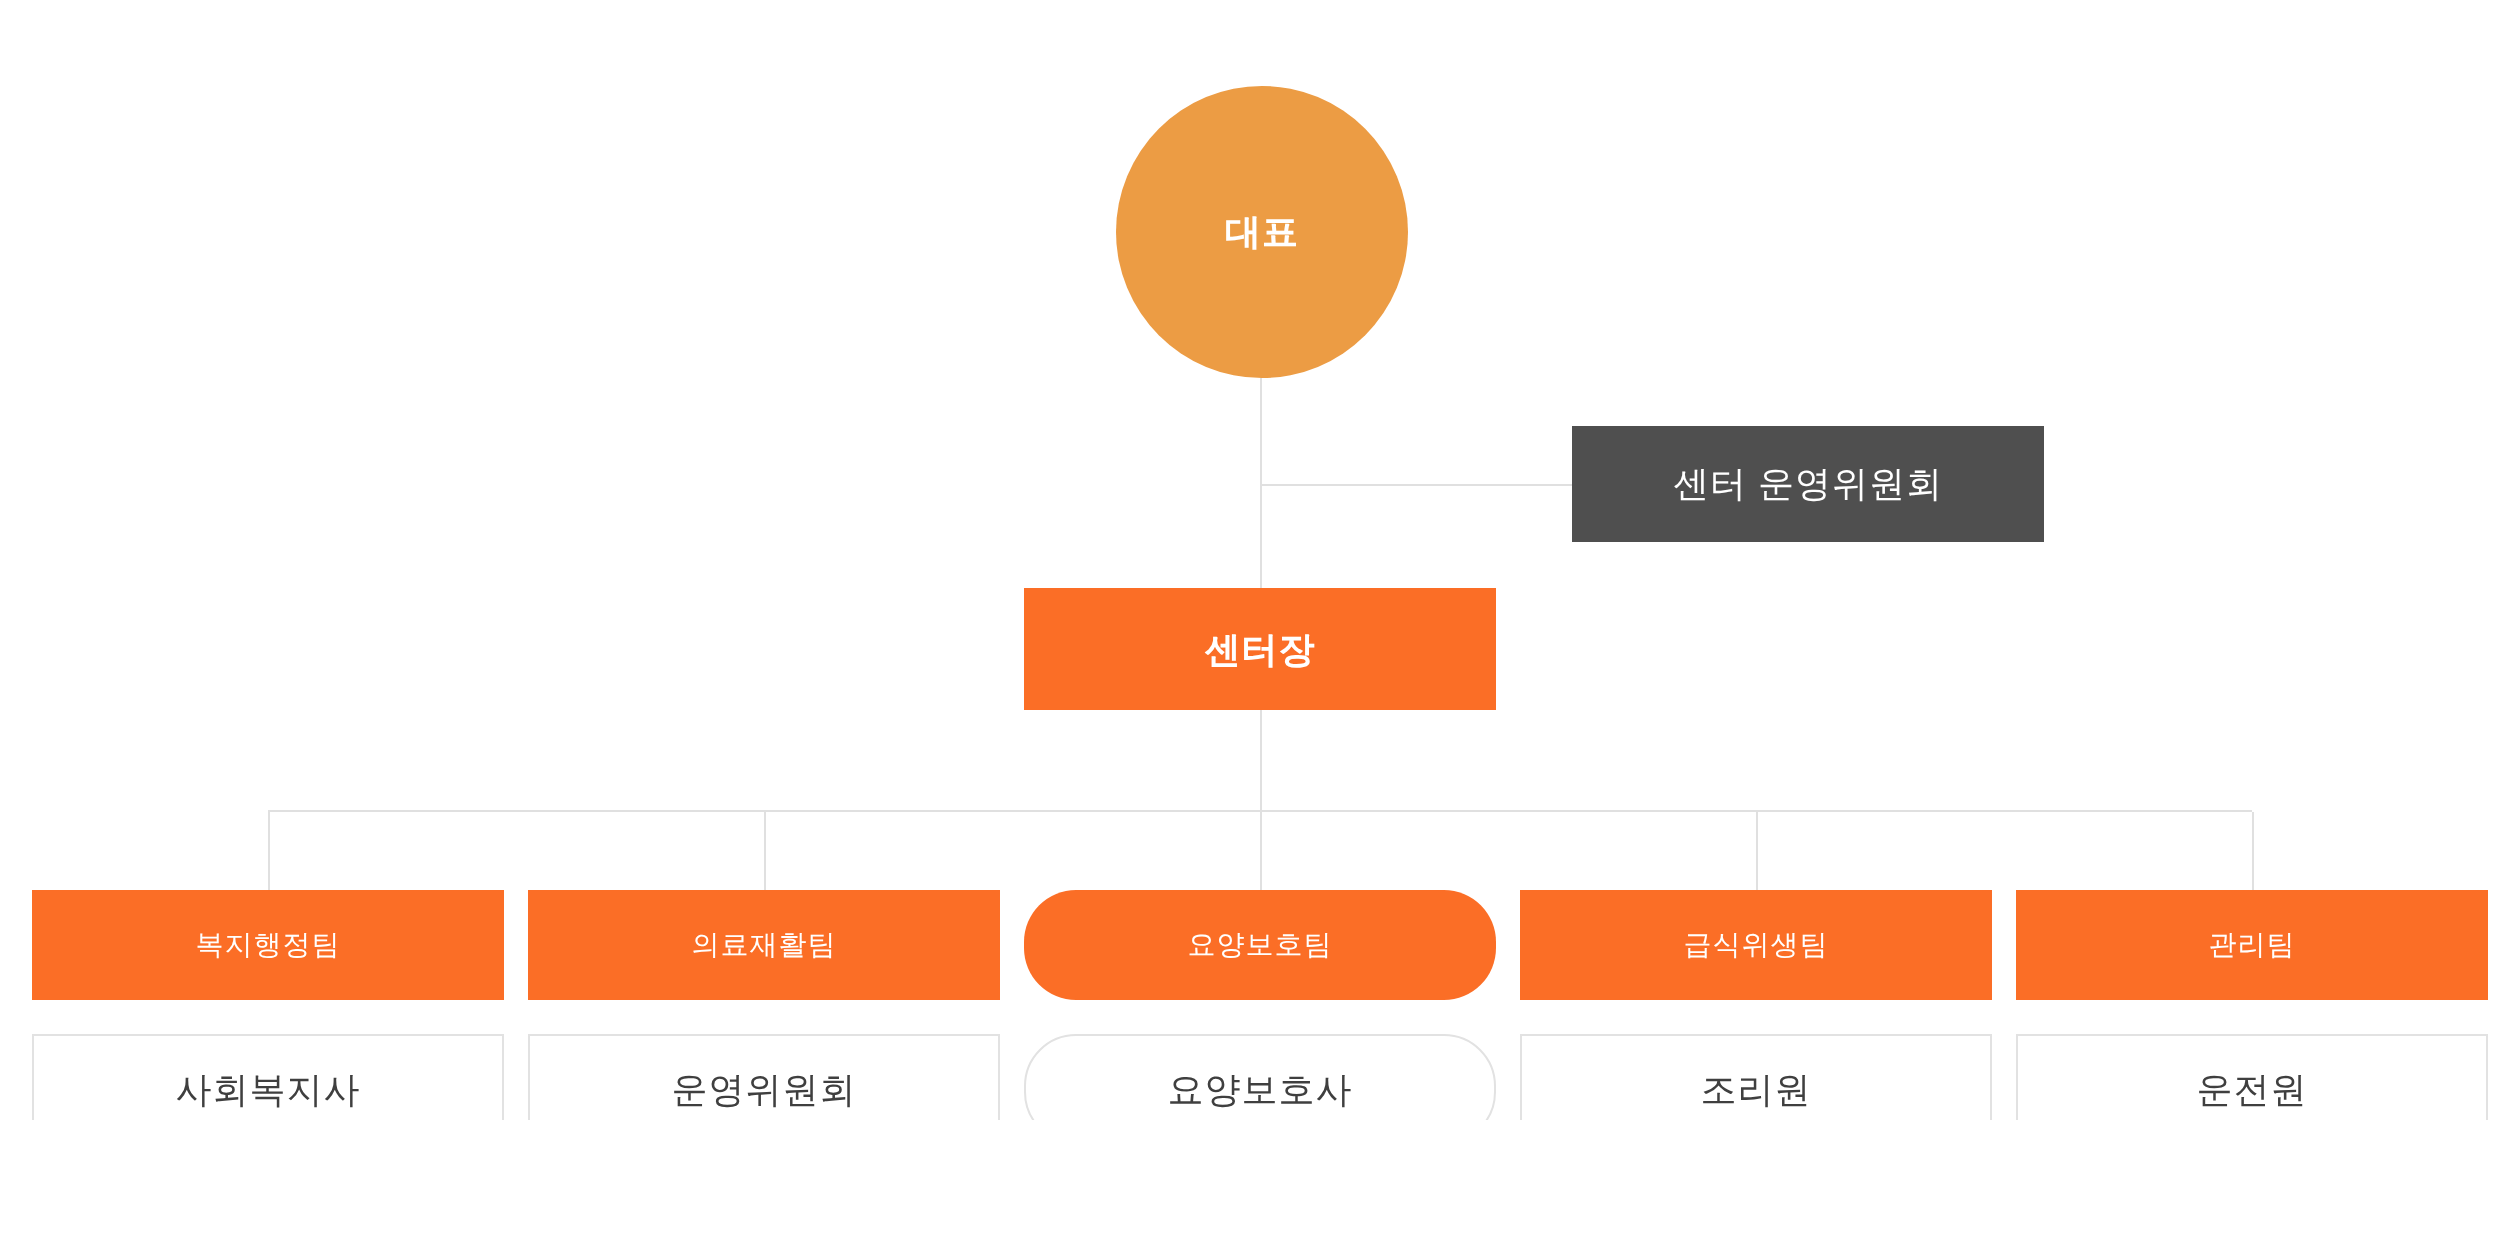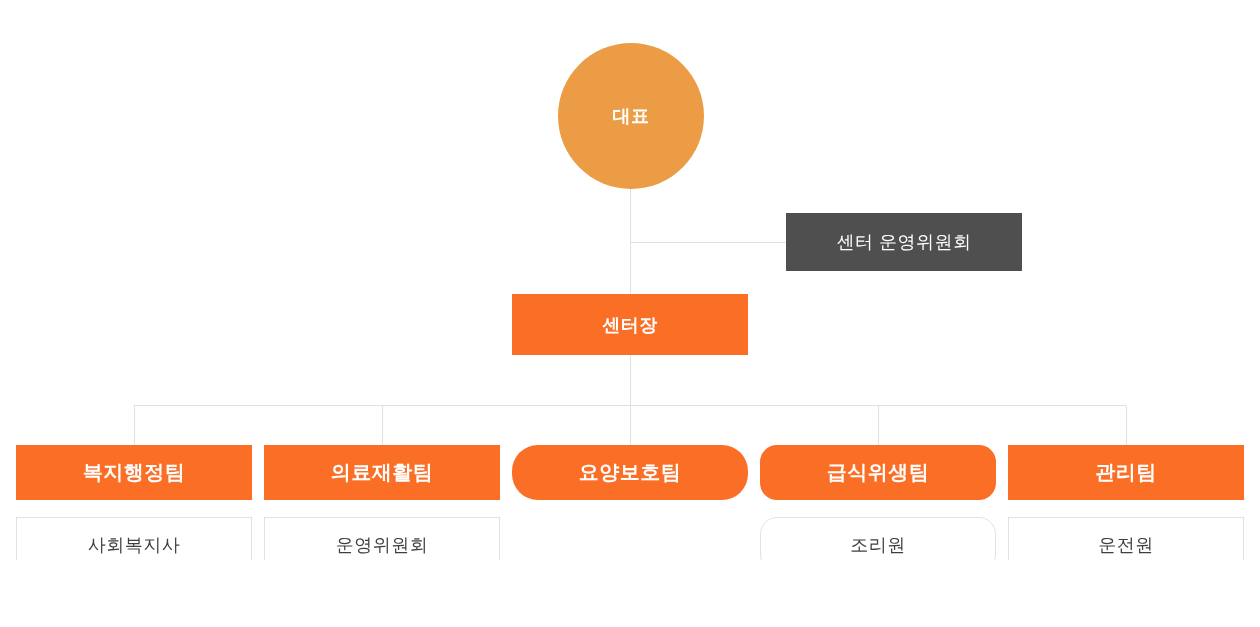--- a/index.html
+++ b/index.html
@@ -46,36 +46,36 @@
     background: var(--orange);
     color: #ffffff;
     font-size: 18px; font-weight: bold;
     letter-spacing: 0.5px;
   }
   .team-node {
     top: 445px;
     width: 236px; height: 55px;
     background: var(--orange);
     color: #ffffff;
-    font-size: 20px; font-weight: bold;
+    font-size: 14px; font-weight: normal;
     letter-spacing: 0.5px;
   }
   .sub-node {
     top: 517px;
     width: 236px; height: 55px;
     background: #ffffff;
     border: 1px solid var(--subborder);
     color: var(--subtext);
     font-size: 18px; font-weight: normal;
     letter-spacing: 0.5px;
   }
   .col-0 { left: 16px; }
   .col-1 { left: 264px; }
   .col-2 { left: 512px; border-radius: 26px; }
-  .col-3 { left: 760px; border-radius: 17px; }
+  .col-3 { left: 760px; }
   .col-4 { left: 1008px; }
   .cline { position: absolute; background: var(--line); }
   
   .v-top      { left: 630px; top: 188px; width: 1px; height: 106px; }
   
   .h-committee{ left: 631px; top: 242px; width: 155px; height: 1px; }
   
   .v-director { left: 630px; top: 355px; width: 1px; height: 51px; }
   
   .h-bus      { left: 134px; top: 405px; width: 992px; height: 1px; }
@@ -129,20 +129,23 @@
   <div class="node team-node col-4">
     <span>관리팀</span>
   </div>
 
   <div class="node sub-node col-0">
     <span>사회복지사</span>
   </div>
   <div class="node sub-node col-1">
     <span>운영위원회</span>
   </div>
+  <div class="node sub-node col-2">
+    <span>요양보호사</span>
+  </div>
   <div class="node sub-node col-3">
     <span>조리원</span>
   </div>
   <div class="node sub-node col-4">
     <span>운전원</span>
   </div>
 
 </div>
 
 </body></html>

